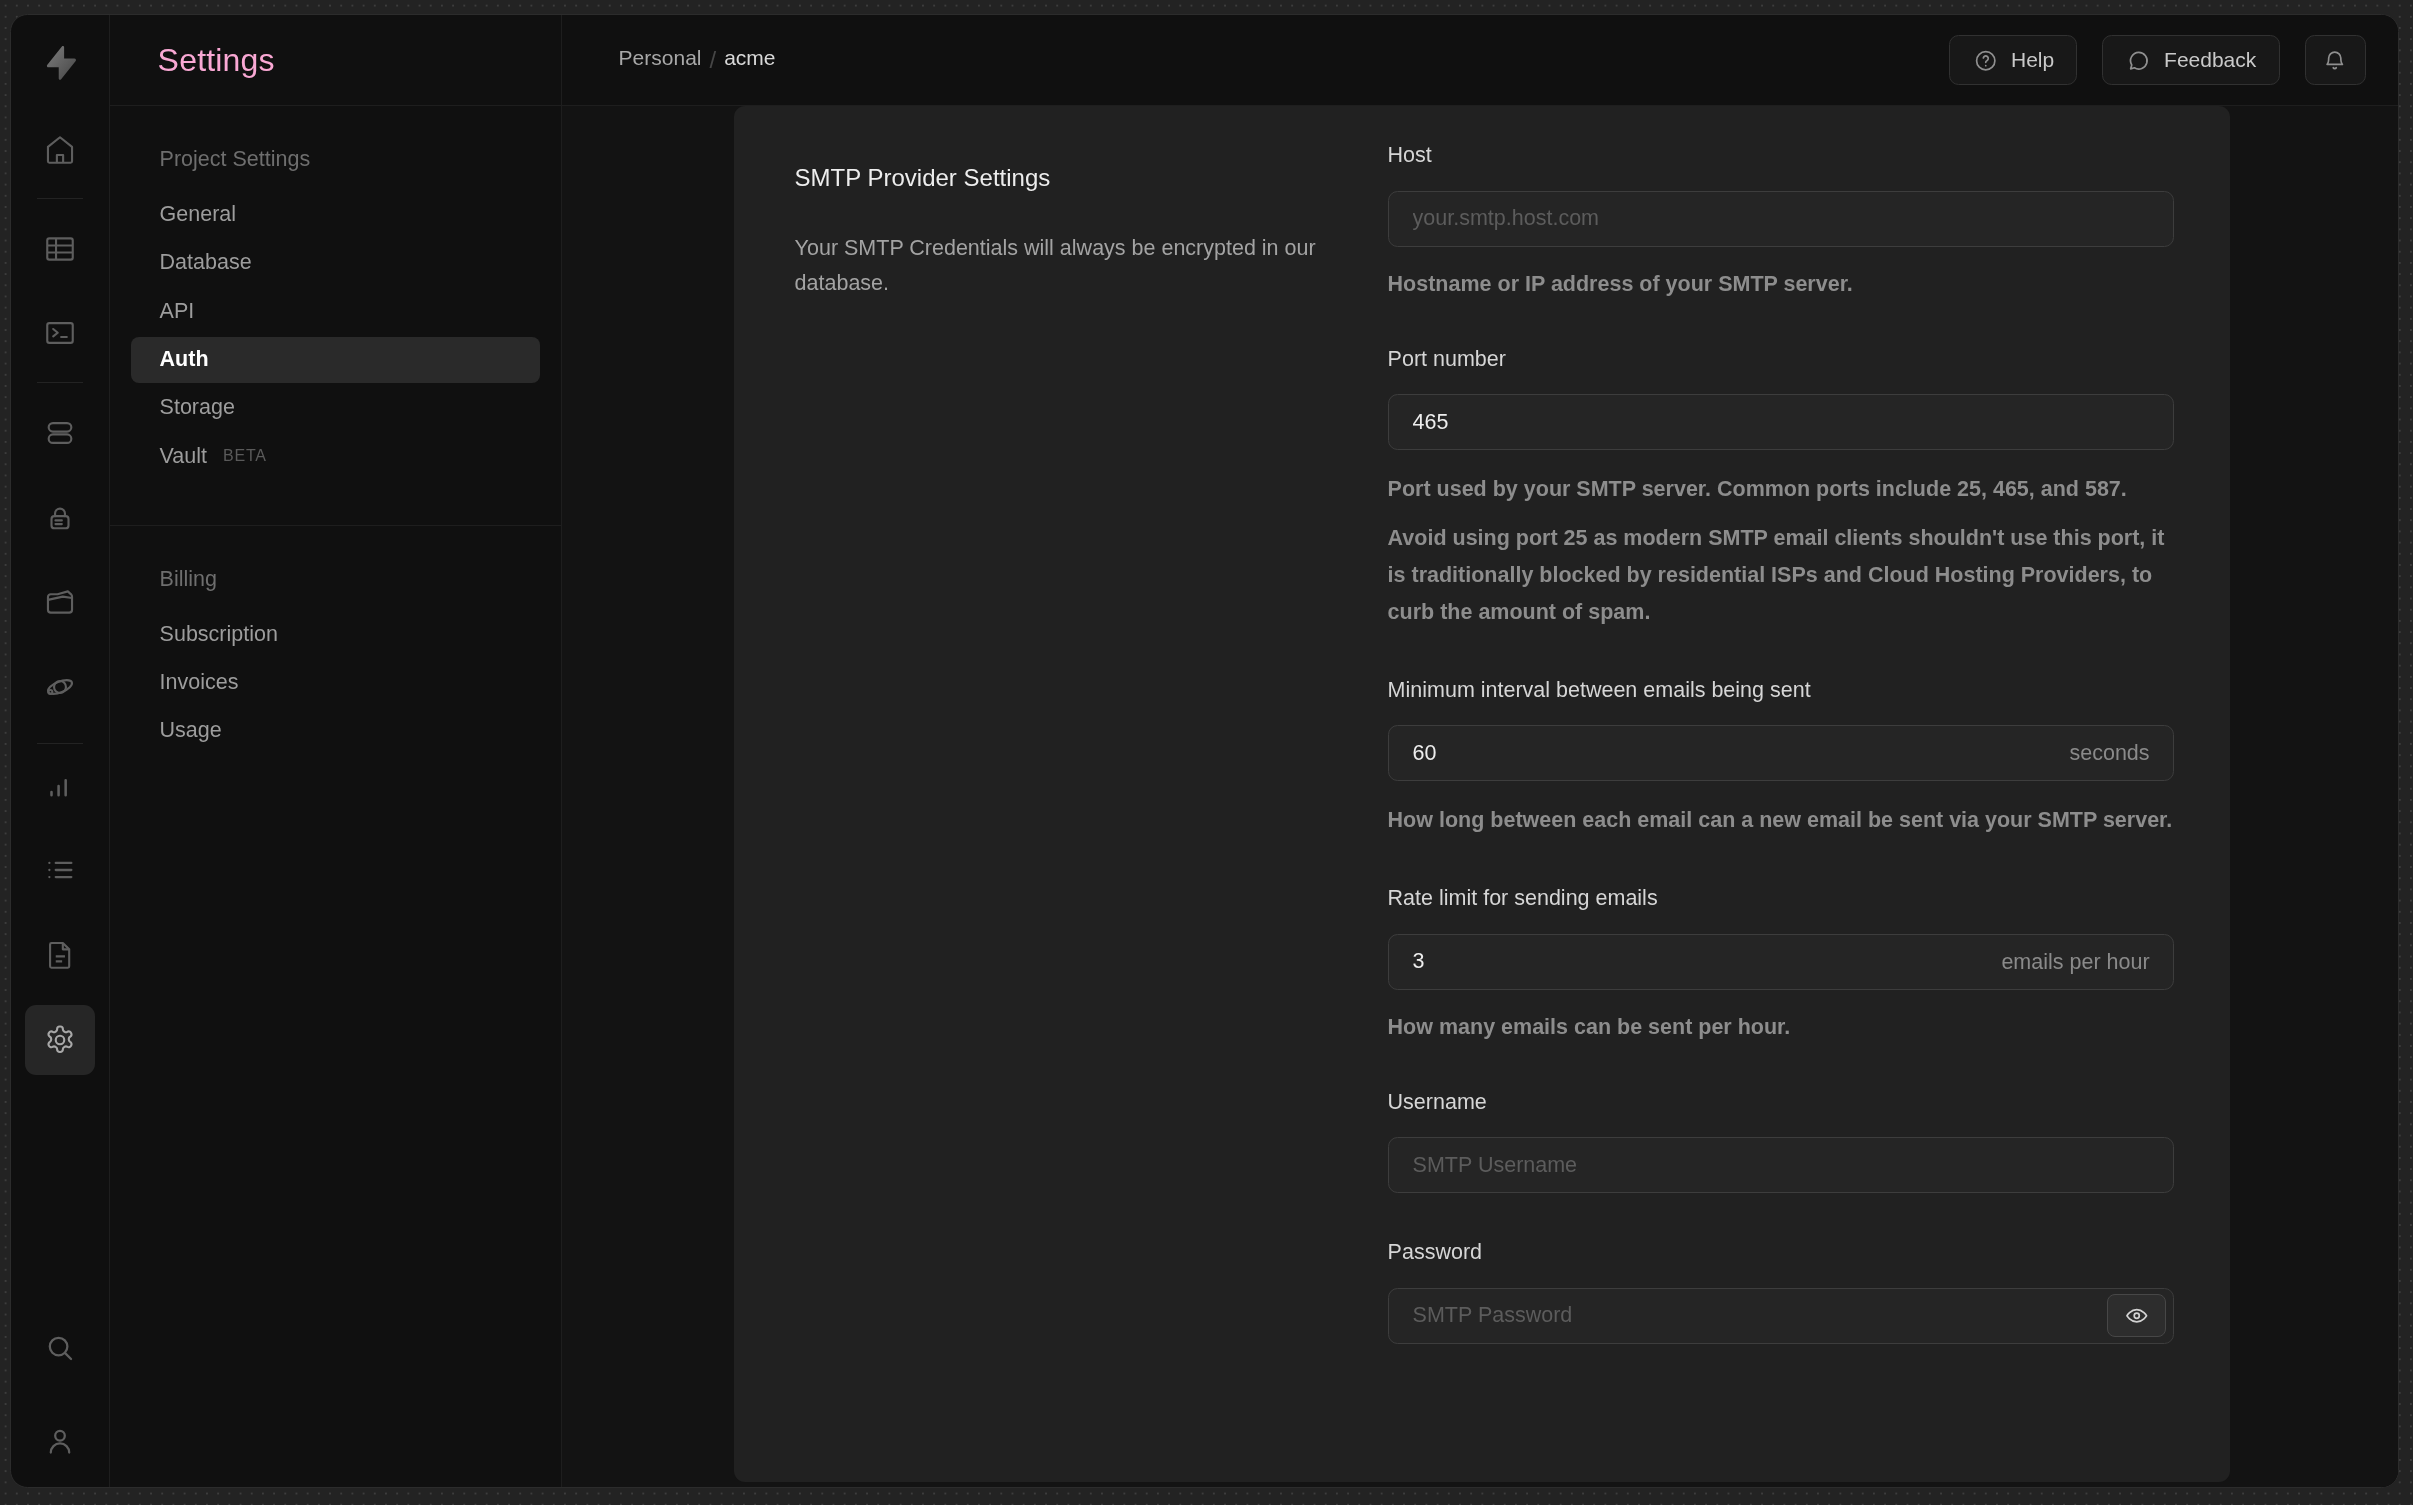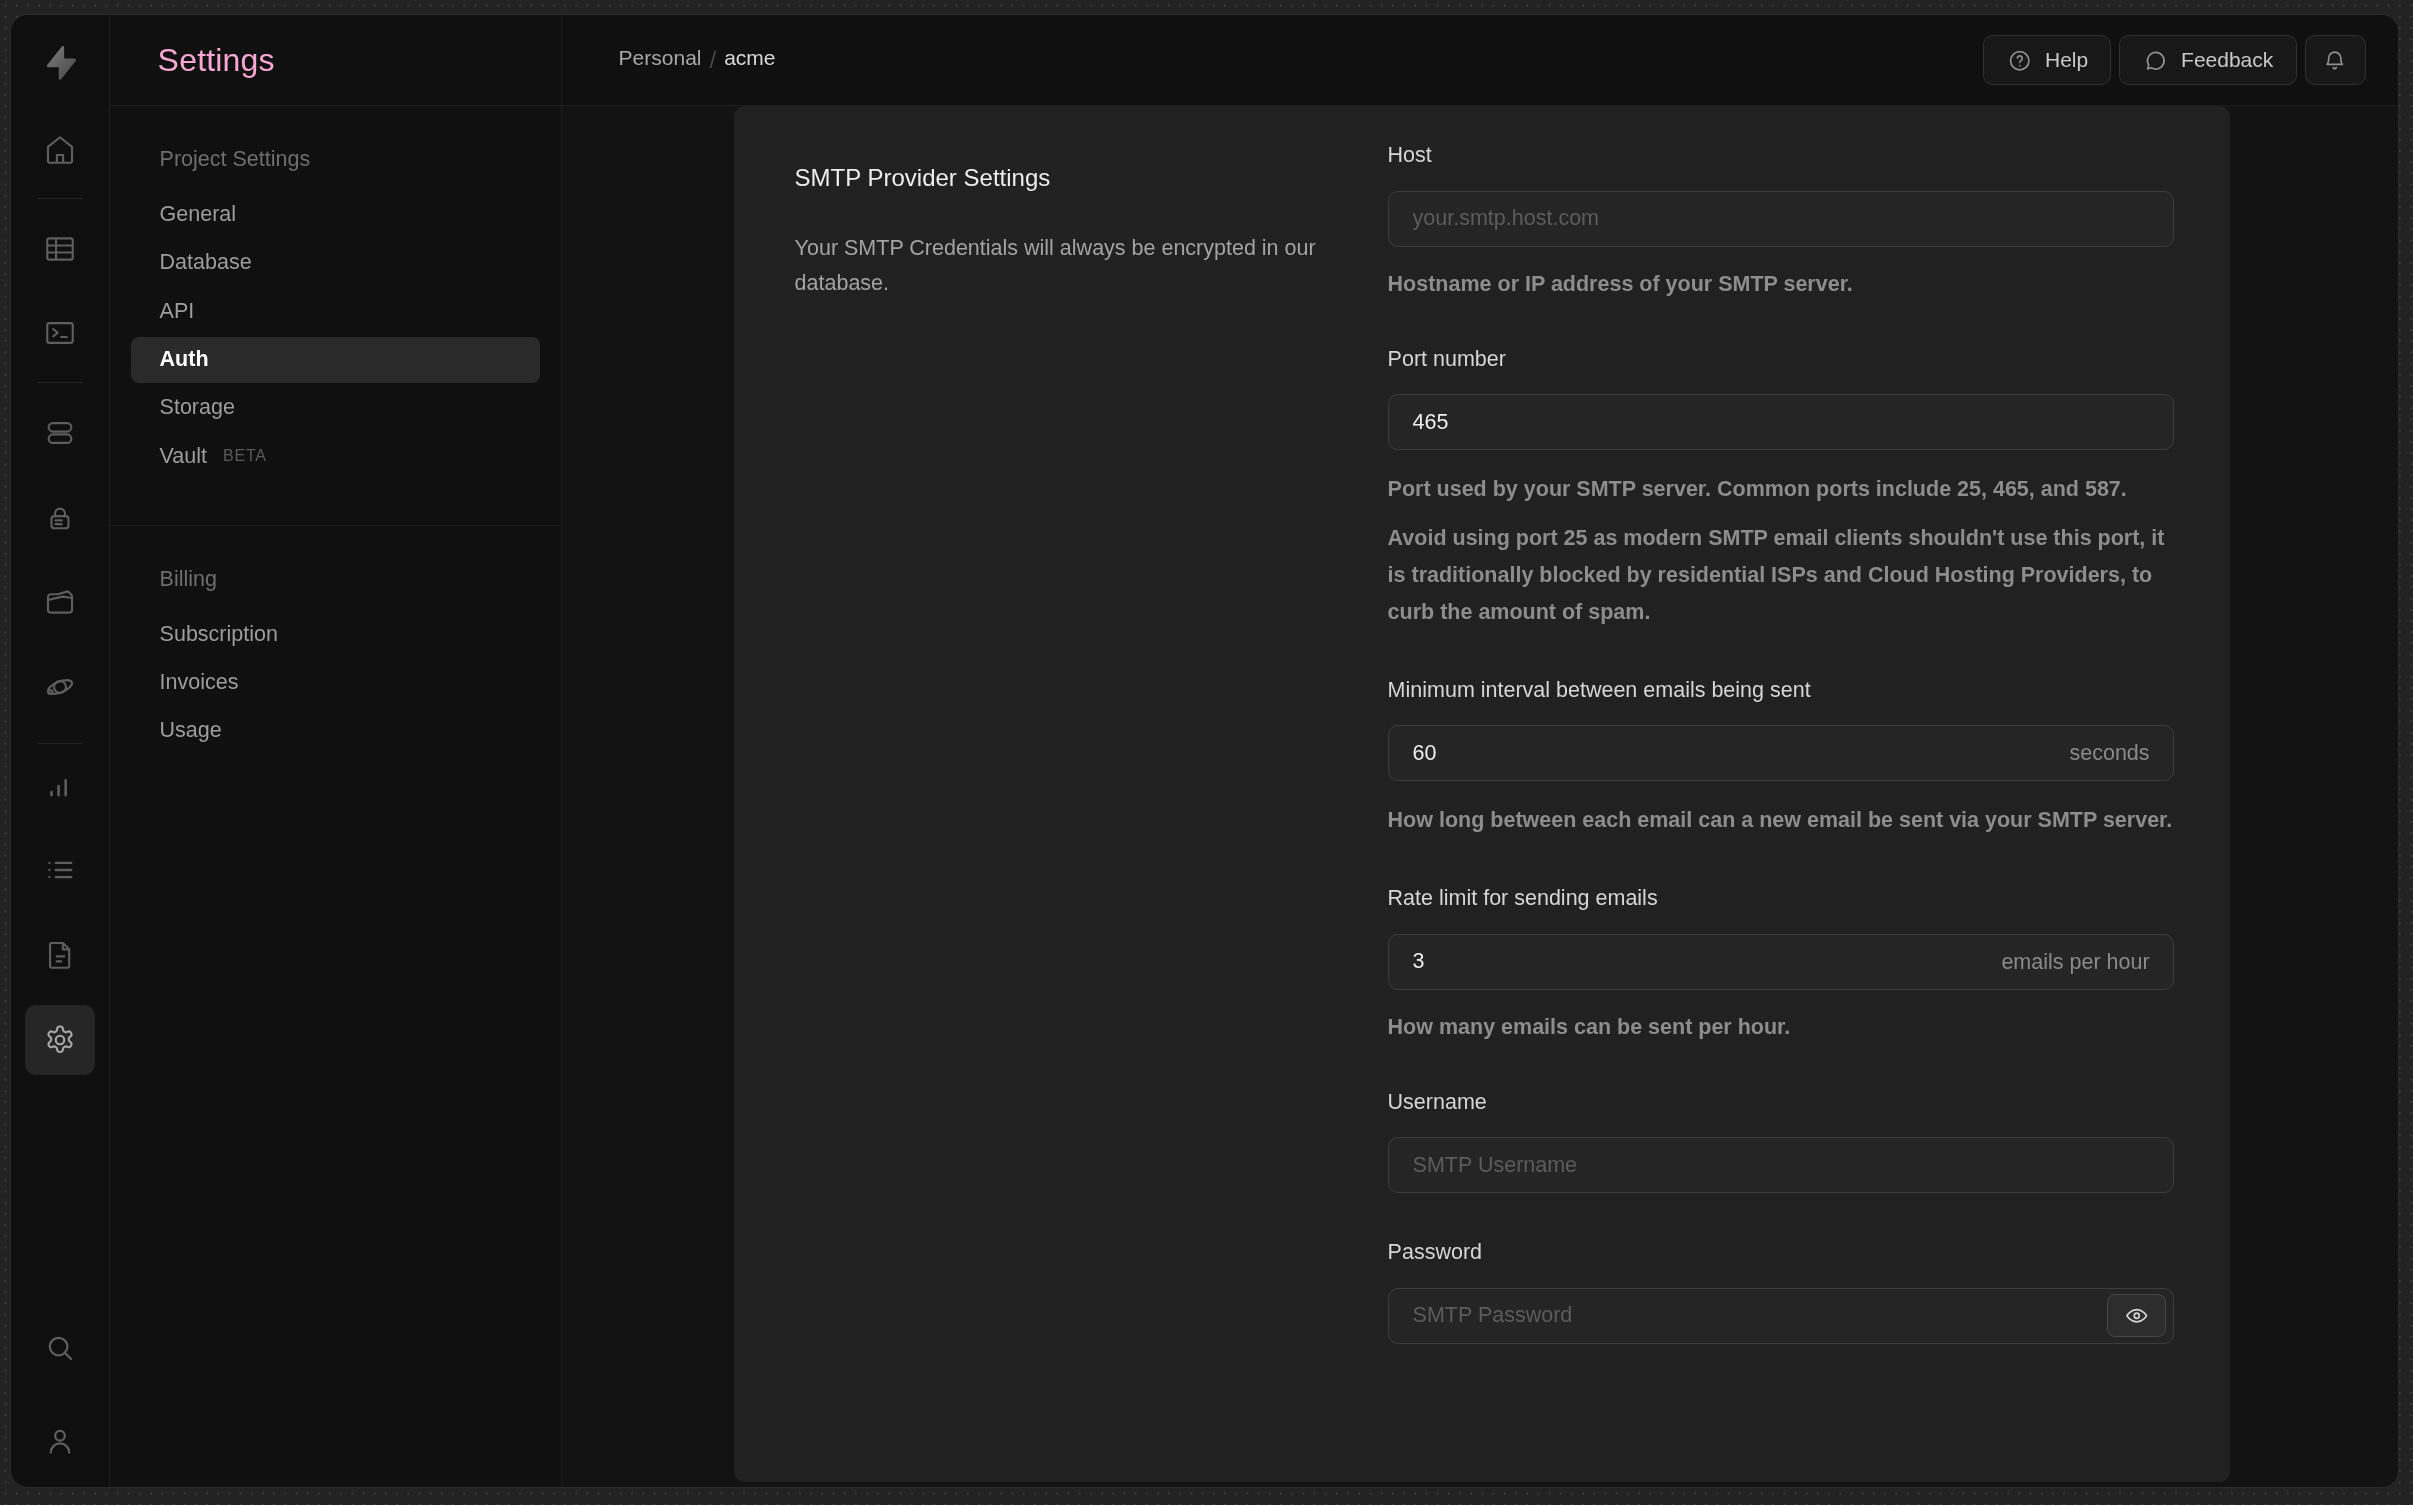--- a/index.html
+++ b/index.html
@@ -40,21 +40,21 @@
   .nav-item.active{background:#2a2a2a;color:#ffffff;font-weight:700;}
   .badge-beta{font-size:16px;color:#5a5a5a;margin-left:16px;letter-spacing:0.8px;font-weight:400;}
   .sb-div{height:0.8px;background:#1e1e1e;margin:46px -21px 37px;}
   
   .main{flex:1;display:flex;flex-direction:column;min-width:0;background:#101010;}
   .main-header{height:90px;flex-shrink:0;border-bottom:0.8px solid #1e1e1e;display:flex;align-items:center;padding:0 32px 0 57px;}
   .crumbs{display:flex;align-items:flex-start;gap:8px;font-size:21px;}
   .crumb-org{color:#a8a8a8;cursor:pointer;}
   .crumb-sep{color:#464646;font-size:24px;}
   .crumb-project{color:#d8d8d8;cursor:pointer;}
-  .header-actions{margin-left:auto;display:flex;align-items:center;gap:8px;}
+  .header-actions{margin-left:auto;display:flex;align-items:center;gap:25px;}
   .btn{
     height:50px;border:0.8px solid #313131;background:#181818;border-radius:9.6px;
     display:inline-flex;align-items:center;gap:12.8px;padding:0 22.3px;
     color:#c9c9c9;font-size:21px;cursor:pointer;font-family:inherit;
   }
   .btn svg{width:25.5px;height:25.5px;color:#8f8f8f;}
   .btn.icon-only{width:61px;padding:0;justify-content:center;}
   
   .content{flex:1;position:relative;background:#131313;min-height:0;}
   .panel{

